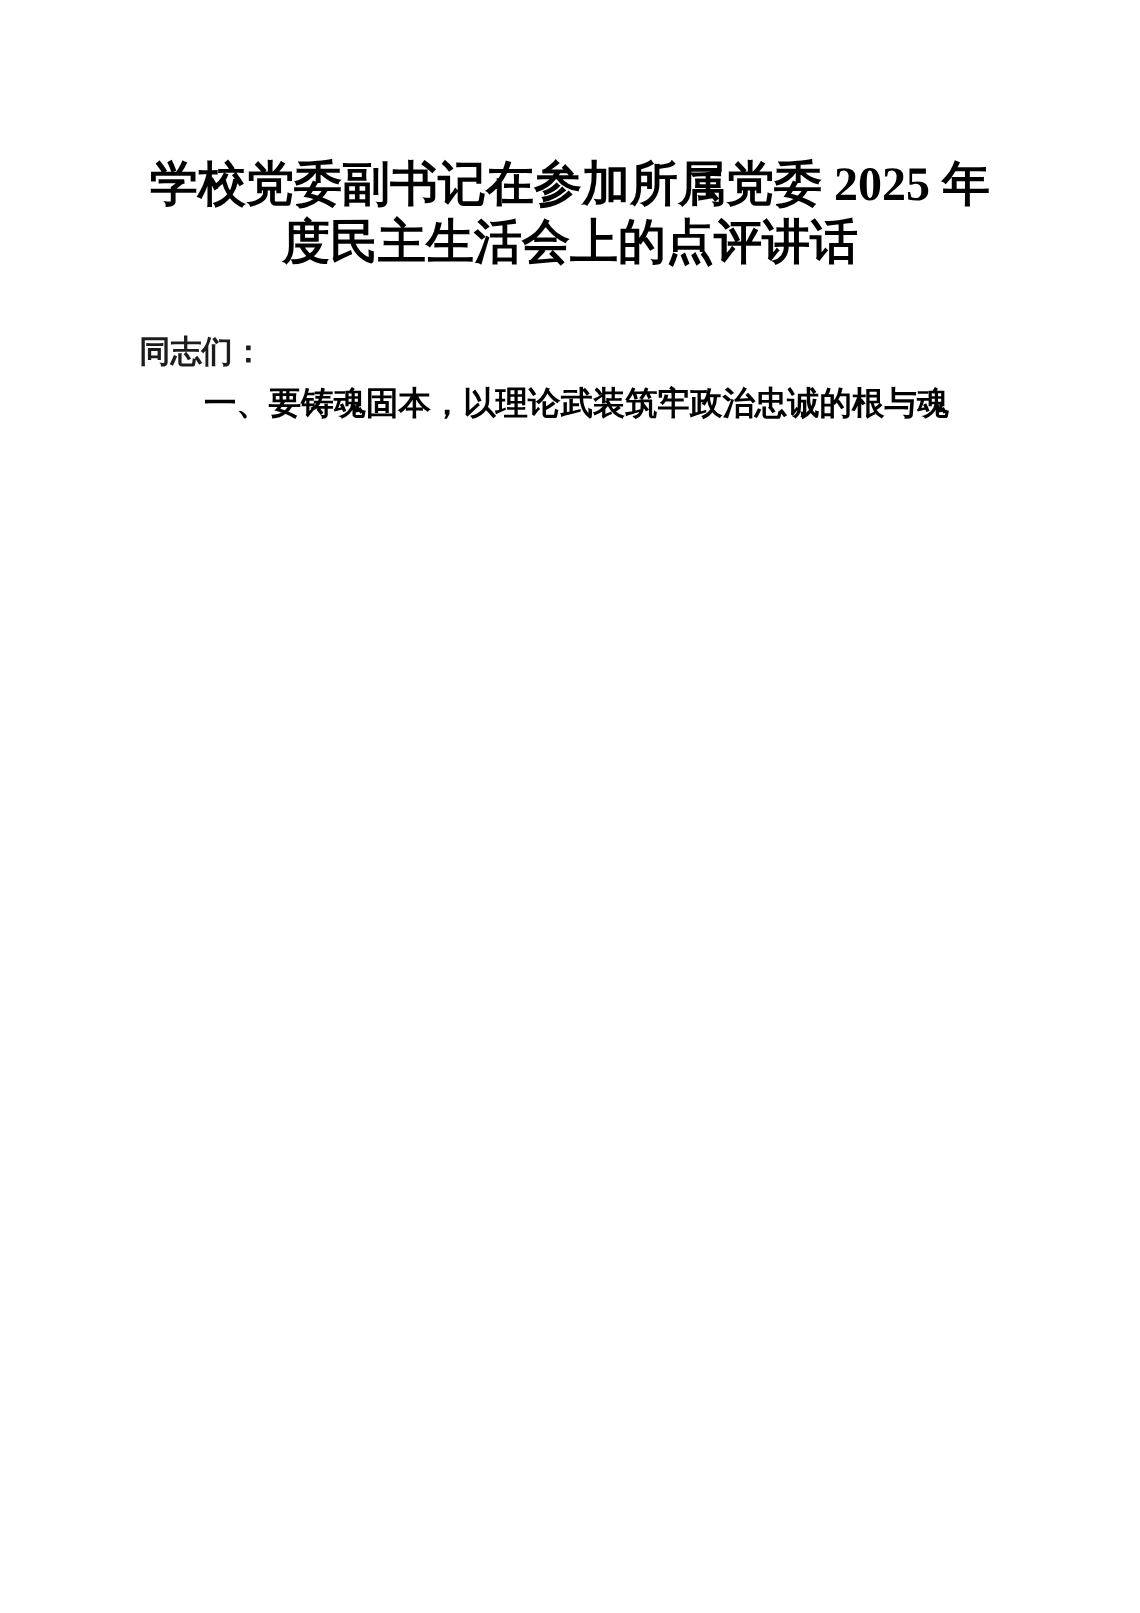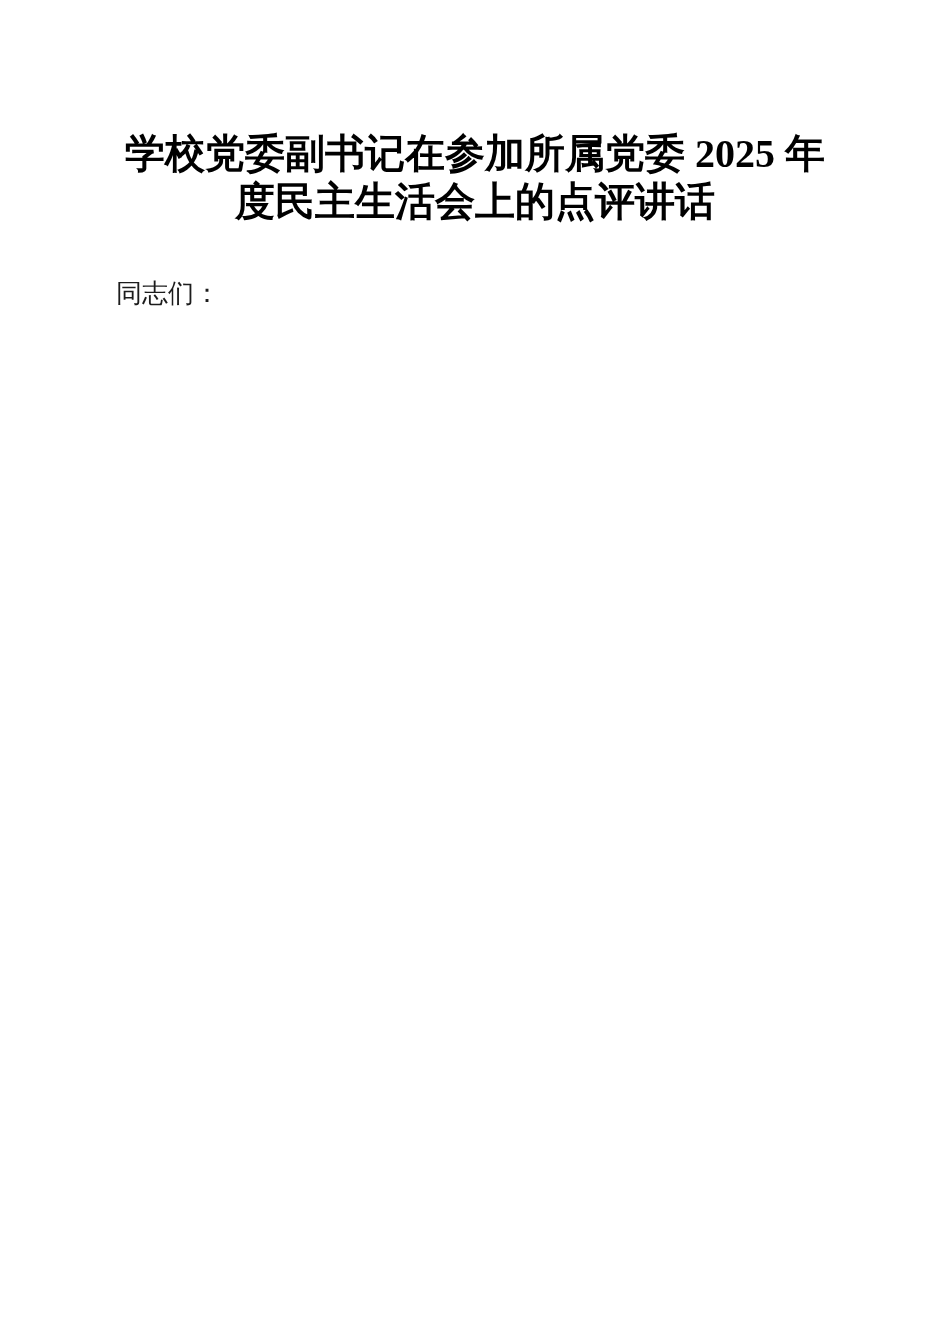--- a/index.html
+++ b/index.html
@@ -22,21 +22,21 @@
     font-weight: 700;
     font-size: 40px;
     line-height: 48px;
     color: #000000;
     text-align: center;
     margin: 0 0 46px 0;
     letter-spacing: 0px;
   }
   .para {
     font-family: "Liberation Serif", "DejaVu Serif", serif;
-    font-weight: 400;
+    font-weight: 700;
     font-size: 26px;
     line-height: 43px;
     color: #1c1c1c;
     text-align: justify;
     text-justify: inter-ideograph;
     margin: 0;
   }
   .para.indent {
     text-indent: 2em;
   }
@@ -59,16 +59,17 @@
 </head>
 <body>
 
 <div class="page">
 
   <h1 class="doc-title">学校党委副书记在参加所属党委 2025 年度民主生活会上的点评讲话</h1>
 
   <p class="para">同志们：</p>
 
 
+  <p class="heading-1">一、要铸魂固本，以理论武装筑牢政治忠诚的根与魂</p>
 
 
 
 </div>
 
 </body></html>

